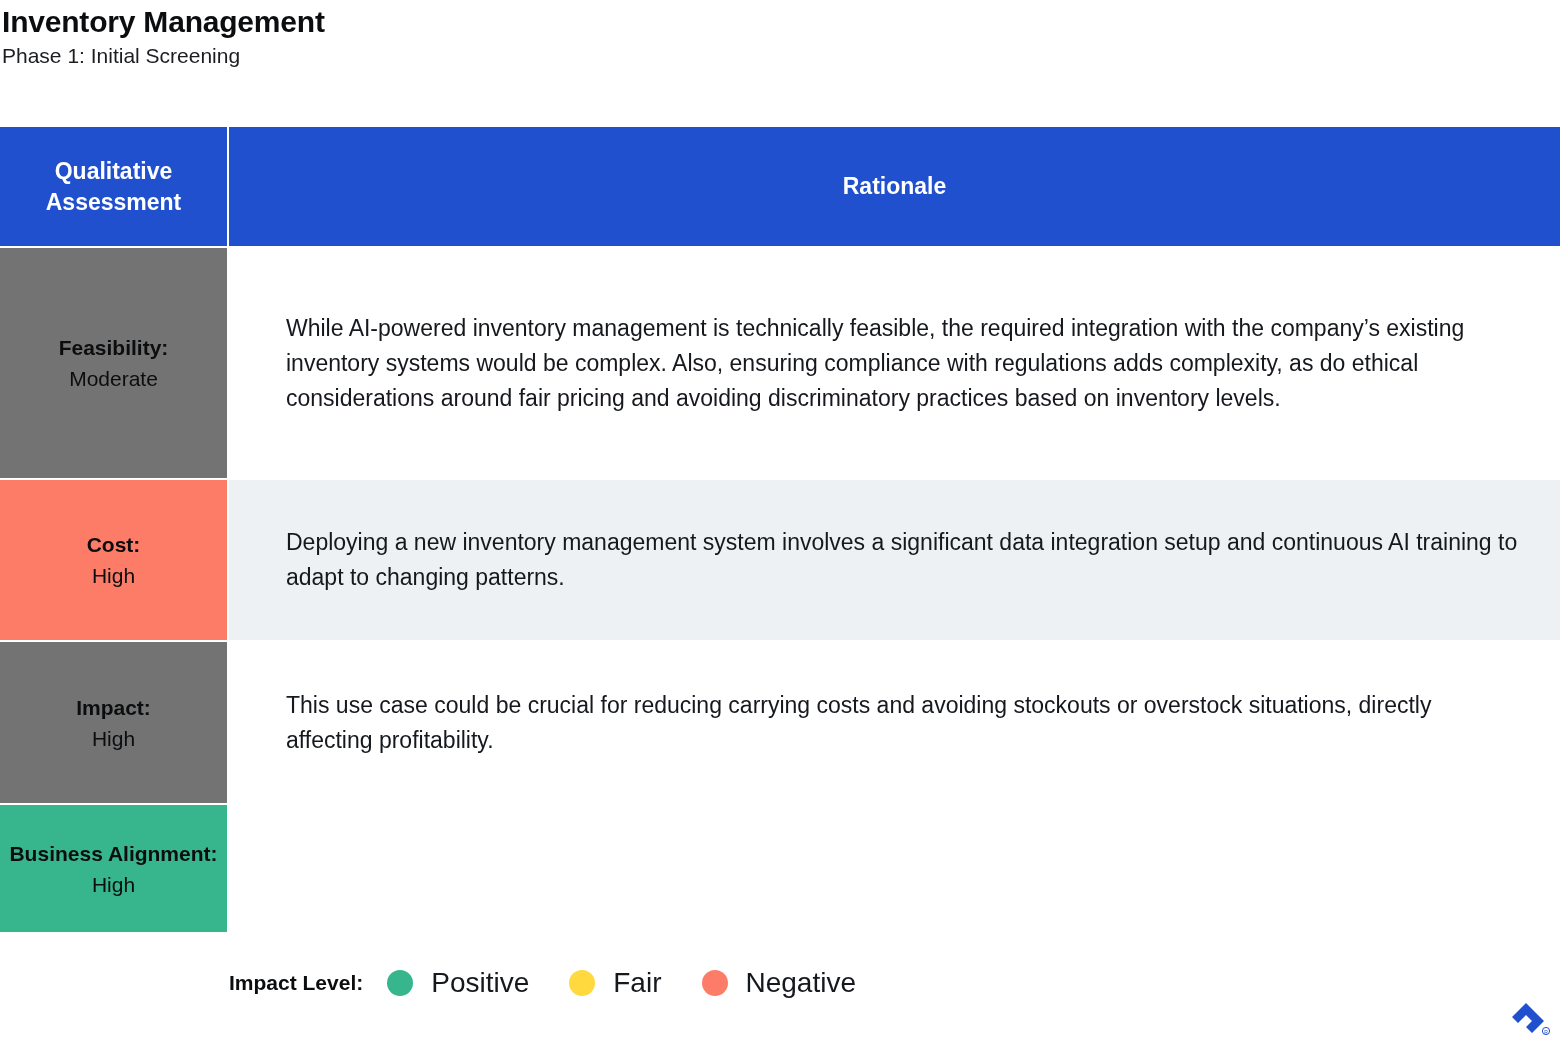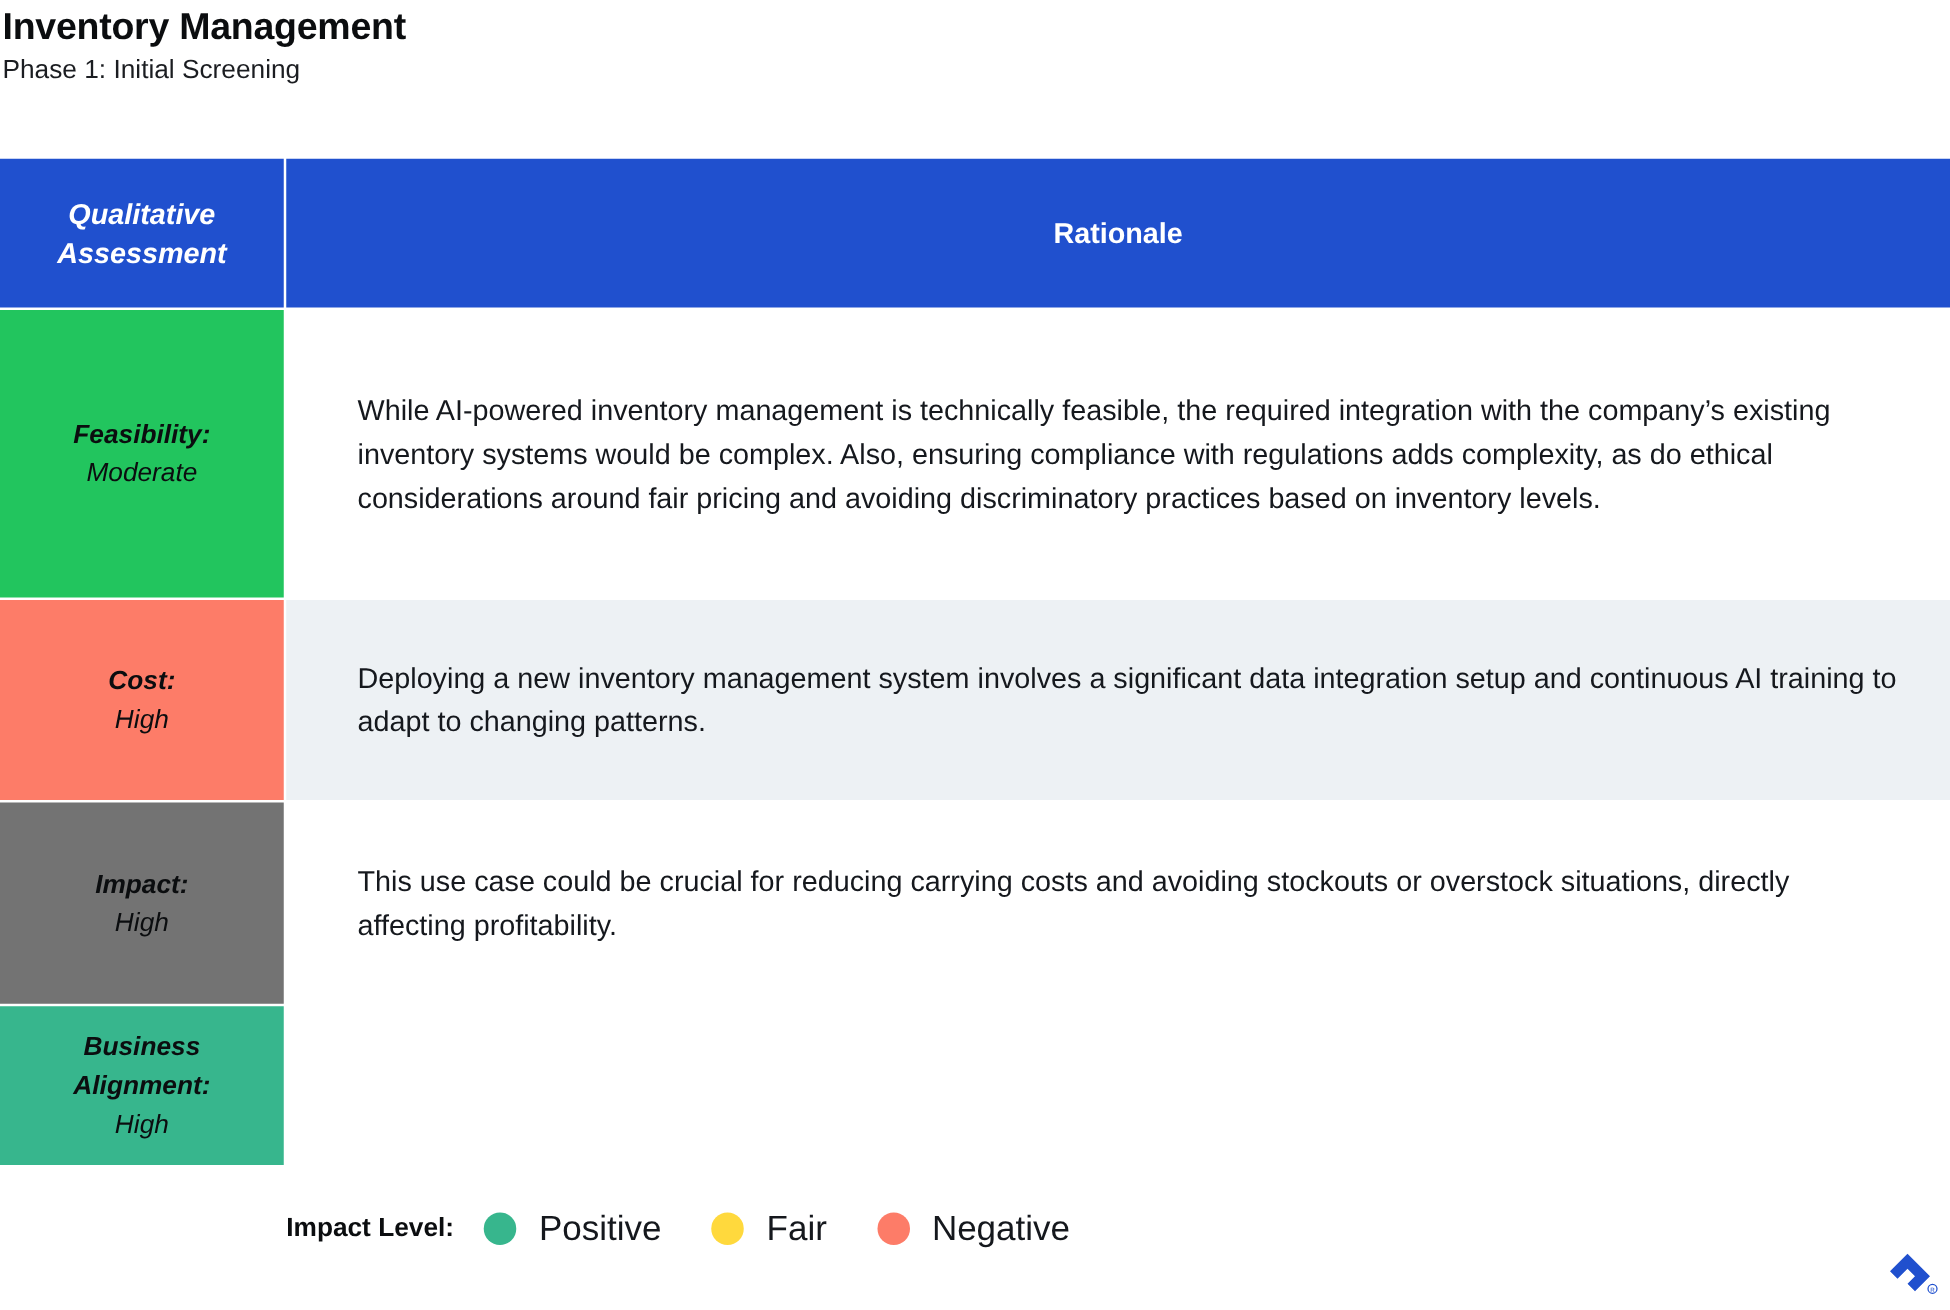--- a/index.html
+++ b/index.html
@@ -49,22 +49,21 @@
   .row + .row { margin-top: 2px; }
 
   .cell-label {
     width: 227px;
     flex: 0 0 227px;
     display: flex;
     flex-direction: column;
     align-items: center;
     justify-content: center;
     text-align: center;
-    padding: 6px 22px;
-    font-style: italic;
+    padding: 6px 6px;
   }
   .cell-rationale {
     flex: 1 1 auto;
     margin-left: 2px;
     display: flex;
     align-items: center;
     padding: 14px 40px 14px 57px;
   }
 
   
@@ -178,21 +177,21 @@
     <div class="row header-row">
       <div class="cell-label">
         <span class="header-label-text">Qualitative Assessment</span>
       </div>
       <div class="cell-rationale">
         <span class="header-rationale-text">Rationale</span>
       </div>
     </div>
 
     <div class="row row-feasibility">
-      <div class="cell-label" style="background:#22c55e">
+      <div class="cell-label" style="background:#737373">
         <span class="label-title">Feasibility:</span>
         <span class="label-value">Moderate</span>
       </div>
       <div class="cell-rationale bg-white">
         <span class="rationale-text">While AI-powered inventory management is technically feasible, the required integration with the company’s existing inventory systems would be complex. Also, ensuring compliance with regulations adds complexity, as do ethical considerations around fair pricing and avoiding discriminatory practices based on inventory levels.</span>
       </div>
     </div>
 
     <div class="row row-cost">
       <div class="cell-label" style="background:#fd7c68">

